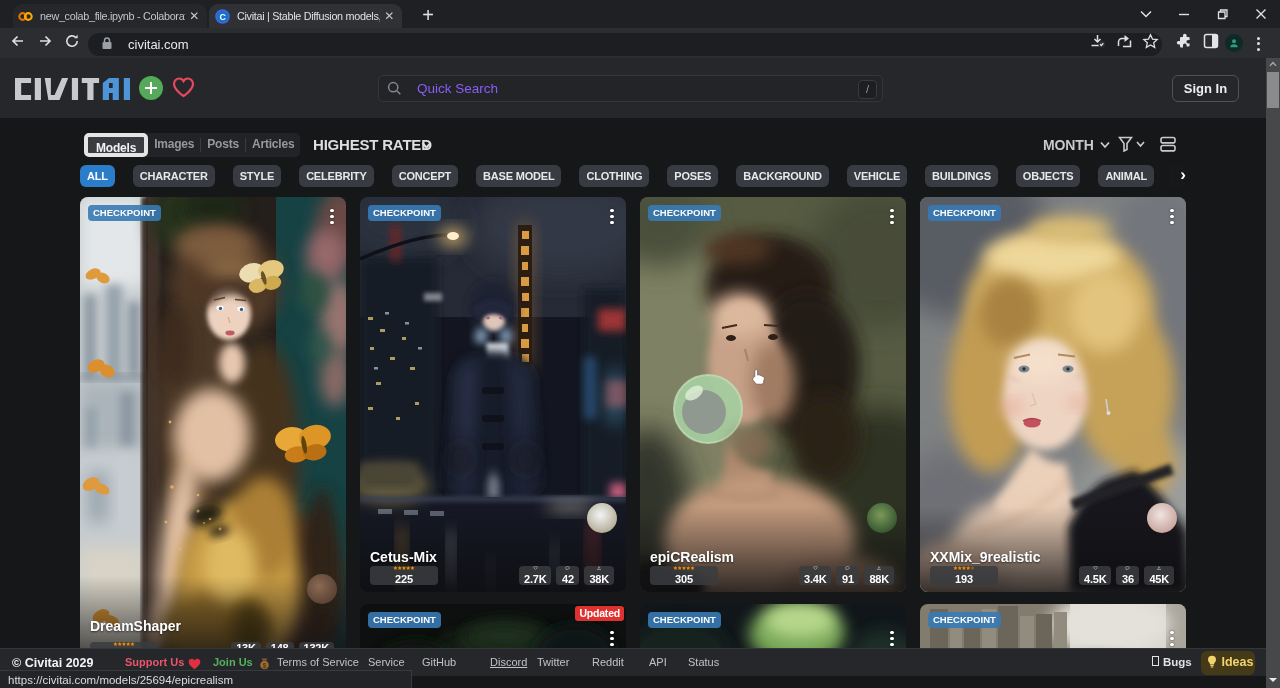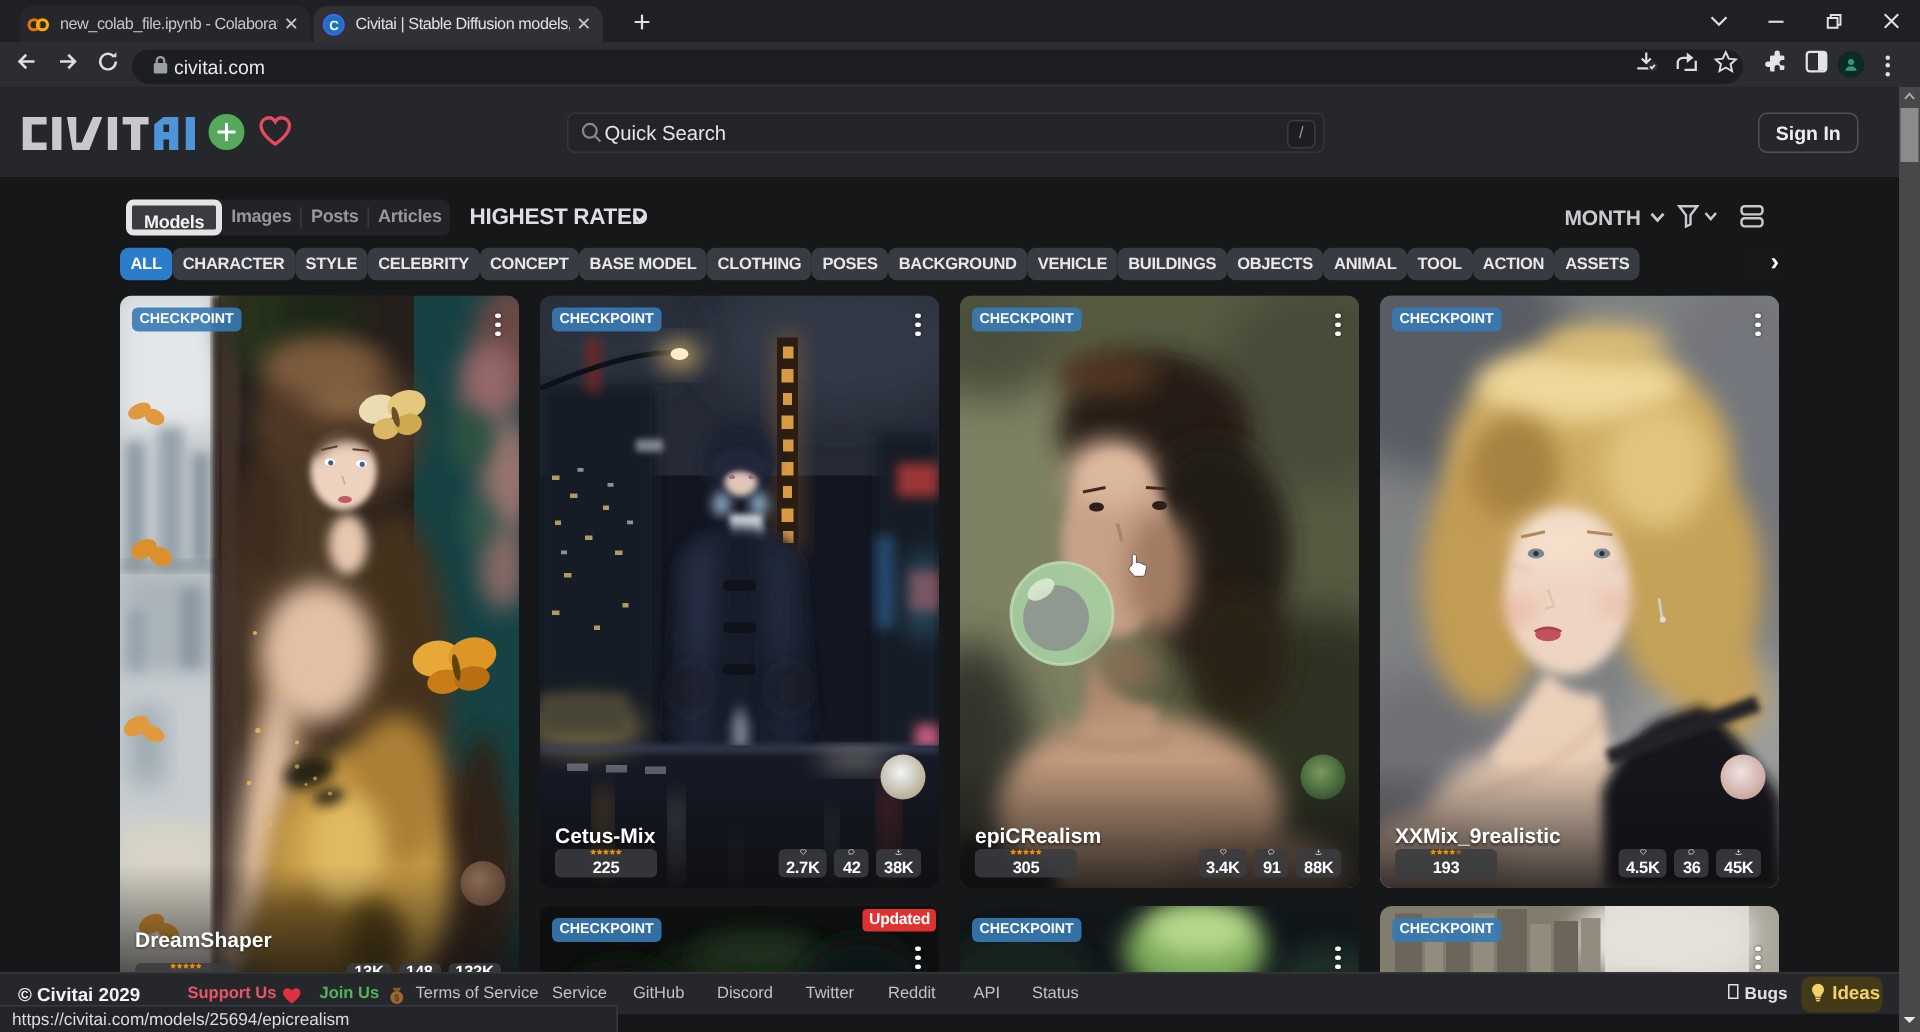--- a/index.html
+++ b/index.html
@@ -8,45 +8,45 @@
 #tab1{left:13px;width:194px;background:#26272a;color:#c3c6c9;}
 #tab2{left:209px;width:193px;background:#303135;color:#dee1e4;}
 .tabtxt{white-space:nowrap;overflow:hidden;flex:1;}
 .tabx{color:#c6c9cc;font-size:12px;margin:0 8px 0 4px;}
 #newtab{position:absolute;left:413px;top:4px;width:30px;height:24px;color:#dfe1e4;font-size:20px;font-weight:400;text-align:center;line-height:22px;}
 #winbtns{position:absolute;left:0;top:0;height:28px;width:1280px;color:#e4e6e9;}
 #winbtns svg{position:absolute;top:6px;}
 #toolbar{position:absolute;left:0;top:28px;width:1280px;height:30px;background:#2c2d31;}
 #navic{position:absolute;top:33px;color:#dcdee1;}
 #omni{position:absolute;left:88px;top:32.5px;width:1074px;height:23px;background:#1d1e21;border-radius:12px;display:flex;align-items:center;}
-#omni .url{color:#e6e8ea;font-size:13px;margin-left:28px;}
+#omni .url{color:#e6e8ea;font-size:13px;margin-left:40px;}
 
 #page{position:absolute;left:0;top:58px;width:1266px;height:630px;background:#161719;overflow:hidden;}
 #hdr{position:absolute;left:0;top:0;width:1266px;height:60px;background:#26272b;}
 #logo{position:absolute;left:15px;top:20px;}
 #plusbtn{position:absolute;left:139px;top:18px;width:24px;height:24px;border-radius:50%;background:#4caf50;color:#fff;}
 #heartbtn{position:absolute;left:172px;top:19px;}
 #search{position:absolute;left:378px;top:17px;width:505px;height:27px;background:#232428;border:1px solid #35363b;border-radius:5px;display:flex;align-items:center;}
-#search .ph{color:#e5e5e5;font-size:13.5px;margin-left:1px;}
+#search .ph{color:#8b5cf6;font-size:13.5px;margin-left:15px;}
 #slash{position:absolute;right:5px;top:3.5px;width:19px;height:19px;background:#1d1e21;border:1px solid #393a3f;border-radius:4px;font-size:11px;text-align:center;line-height:17px;color:#94969c;}
 #signin{position:absolute;left:1172px;top:17px;width:67px;height:27px;border:1px solid #515259;border-radius:6px;color:#eceef0;font-size:13px;font-weight:700;text-align:center;line-height:25px;background:#26272b;}
 
 #segwrap{position:absolute;left:84px;top:75px;height:24px;background:#222327;border-radius:5px;display:flex;align-items:center;}
 .seg{padding:0 6px;color:#97989d;font-size:12px;font-weight:700;height:24px;line-height:23px;letter-spacing:-.2px;}
 .seg.on{background:#3b3c42;border:4px solid #e5e5e5;border-radius:5px;color:#f2f3f5;padding:0 8px;}
 .segdiv{width:1px;height:14px;background:#3a3b40;}
 #hr{position:absolute;left:313px;top:75px;color:#dddee1;font-size:15px;font-weight:700;letter-spacing:-.2px;line-height:24px;}
 #hrchev{position:absolute;left:420px;top:81px;}
 #monthrow{position:absolute;left:1043px;top:75px;color:#c9cacd;font-size:14px;font-weight:700;line-height:24px;letter-spacing:-.1px;}
 #mchev{position:absolute;left:1099px;top:81px;}
 #funnel{position:absolute;left:1118px;top:78px;}
 #fchev{position:absolute;left:1135px;top:81px;}
 #layic{position:absolute;left:1159px;top:77px;}
 
-#chips{position:absolute;left:80px;top:107px;width:1106px;height:22px;display:flex;gap:0;overflow:hidden;}
+#chips{position:absolute;left:80px;top:107px;width:1106px;height:22px;display:flex;gap:18px;overflow:hidden;}
 .chip{flex:0 0 auto;height:22px;line-height:22px;background:#383b41;color:#e7e8ea;font-size:11px;font-weight:700;border-radius:6px;padding:0 7px;letter-spacing:-.2px;}
 .chip.blue{background:#2b7cc9;color:#fff;}
 #chipnext{position:absolute;left:1158px;top:107px;width:28px;height:22px;background:linear-gradient(to right,rgba(22,23,25,0),#17181a 55%);color:#fff;text-align:right;line-height:20px;font-size:17px;font-weight:700;}
 
 .card{position:absolute;width:266px;border-radius:8px;overflow:hidden;background:#222;}
 .badge{position:absolute;left:8px;top:8px;height:16px;line-height:16px;padding:0 5px;background:rgba(56,122,180,.9);color:#fff;font-size:9.5px;font-weight:700;border-radius:4px;letter-spacing:0;}
 .dots{position:absolute;right:6px;top:9px;width:16px;height:18px;}
 .dots i{display:block;width:3.4px;height:3.4px;border-radius:50%;background:#fff;margin:2.6px auto;box-shadow:0 0 2px rgba(0,0,0,.7);}
 .avatar{position:absolute;left:227px;width:30px;height:30px;border-radius:50%;}
 .cgrad{position:absolute;left:0;right:0;bottom:0;height:85px;background:linear-gradient(to bottom,rgba(10,10,12,0),rgba(14,14,16,.8));}
@@ -766,21 +766,21 @@
       </svg>
     <span style="left:213px;color:#52b35e;font-weight:700;font-size:11px;">Join Us</span>
     <svg style="position:absolute;left:258px;top:8px;" width="13" height="13" viewBox="0 0 13 13">
         <path d="M4.5 3.5L3.8 1.5h5.4l-.7 2z" fill="#8a5a2a"></path>
         <ellipse cx="6.5" cy="8" rx="4.3" ry="4.3" fill="#9a6a33"></ellipse>
         <text x="6.5" y="10.6" text-anchor="middle" font-size="6.5" fill="#5a3a15" font-weight="bold">$</text>
       </svg>
     <span style="left:277px;">Terms of Service</span>
     <span style="left:368px;">Service</span>
     <span style="left:422px;">GitHub</span>
-    <span style="left:478px;">Discord</span>
+    <span style="left:490px;text-decoration:underline;">Discord</span>
     <span style="left:537px;">Twitter</span>
     <span style="left:592px;">Reddit</span>
     <span style="left:649px;">API</span>
     <span style="left:688px;text-align:center;">Status</span>
     <span style="left:1152px;color:#dfe1e4;font-weight:700;font-size:11.5px;"><i style="display:inline-block;width:7px;height:10px;border:1px solid #dfe1e4;margin-right:4px;"></i>Bugs</span>
     <div style="position:absolute;left:1201px;top:2px;width:54px;height:24px;background:#443a18;border-radius:6px;color:#f2d36b;font-weight:700;font-size:12.5px;line-height:23px;">
       <svg style="vertical-align:-2px;margin-left:5px;" width="12" height="13" viewBox="0 0 12 13">
           <path d="M6 .8a4 4 0 0 1 4 4c0 1.6-1 2.4-1.5 3.2-.3.5-.5 1-.5 1.5h-4c0-.5-.2-1-.5-1.5C3 7.2 2 6.4 2 4.8a4 4 0 0 1 4-4z" fill="#f2d36b"></path>
           <rect x="4.4" y="10" width="3.2" height="1.2" fill="#f2d36b"></rect>
           <rect x="4.8" y="11.6" width="2.4" height="1" fill="#f2d36b"></rect>

